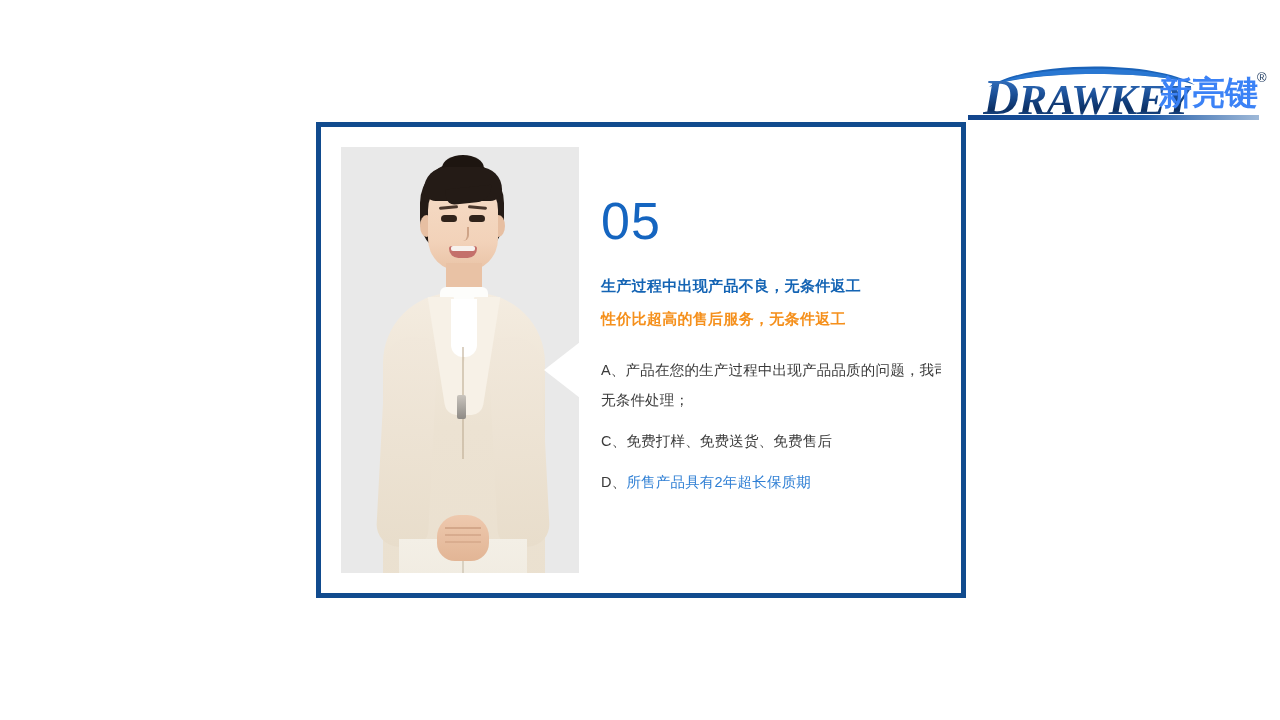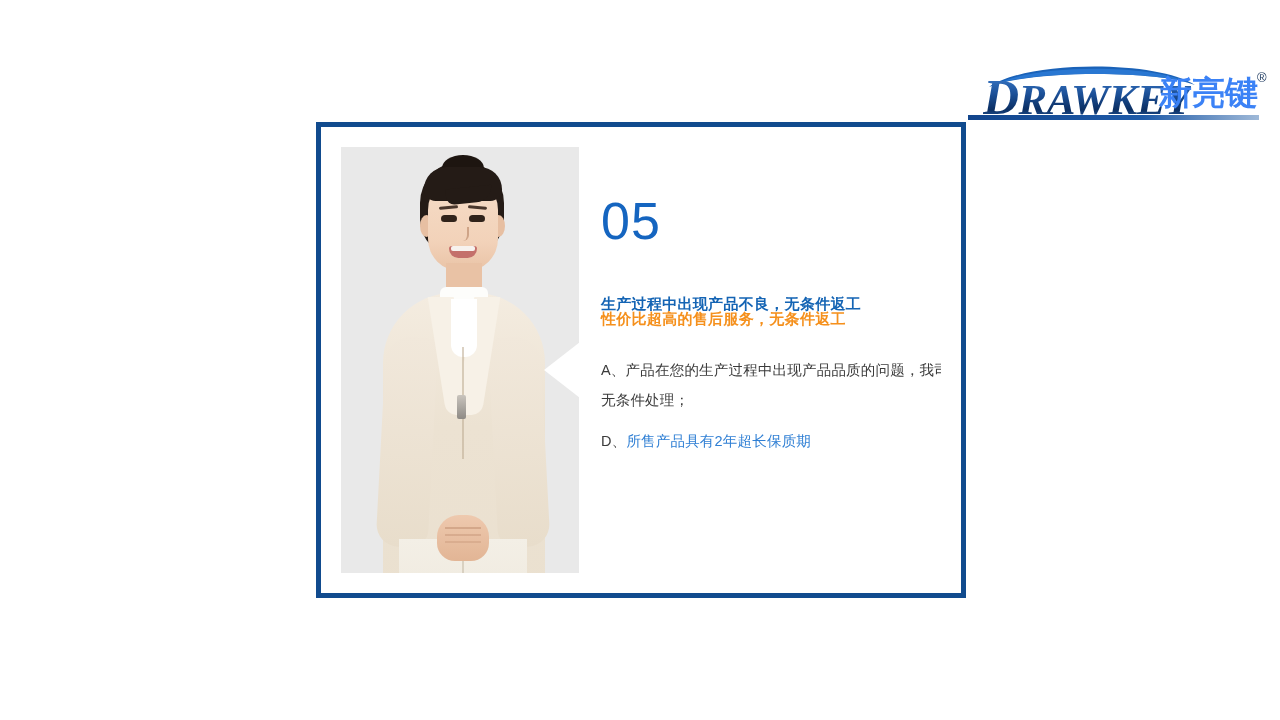--- a/index.html
+++ b/index.html
@@ -223,21 +223,20 @@
   }
   .headline-blue {
     position: absolute;
     top: 130px;
     left: 8px;
     font-size: 15px;
     font-weight: bold;
     color: #1464b4;
     letter-spacing: 0.3px;
     white-space: nowrap;
-    margin-top: 18px;
   }
   .headline-orange {
     position: absolute;
     top: 163px;
     left: 8px;
     font-size: 15px;
     font-weight: bold;
     color: #f5901c;
     letter-spacing: 0.3px;
     white-space: nowrap;
@@ -314,19 +313,22 @@
     <div class="content">
       <div class="number">05</div>
       <div class="headline-blue">生产过程中出现产品不良，无条件返工</div>
       <div class="headline-orange">性价比超高的售后服务，无条件返工</div>
 
       <div class="body-list">
         <div class="body-item">
           <span>A、</span><span>产品在您的生产过程中出现产品品质的问题，我司保证无条件处理；</span><span class="hl"></span><span></span>
         </div>
         <div class="body-item">
+          <span>C、</span><span>免费打样、免费送货、免费售后</span><span class="hl"></span><span></span>
+        </div>
+        <div class="body-item">
           <span>D、</span><span></span><span class="hl">所售产品具有2年超长保质期</span><span></span>
         </div>
       </div>
     </div>
 
   </div>
 </div>
 
 </body></html>

